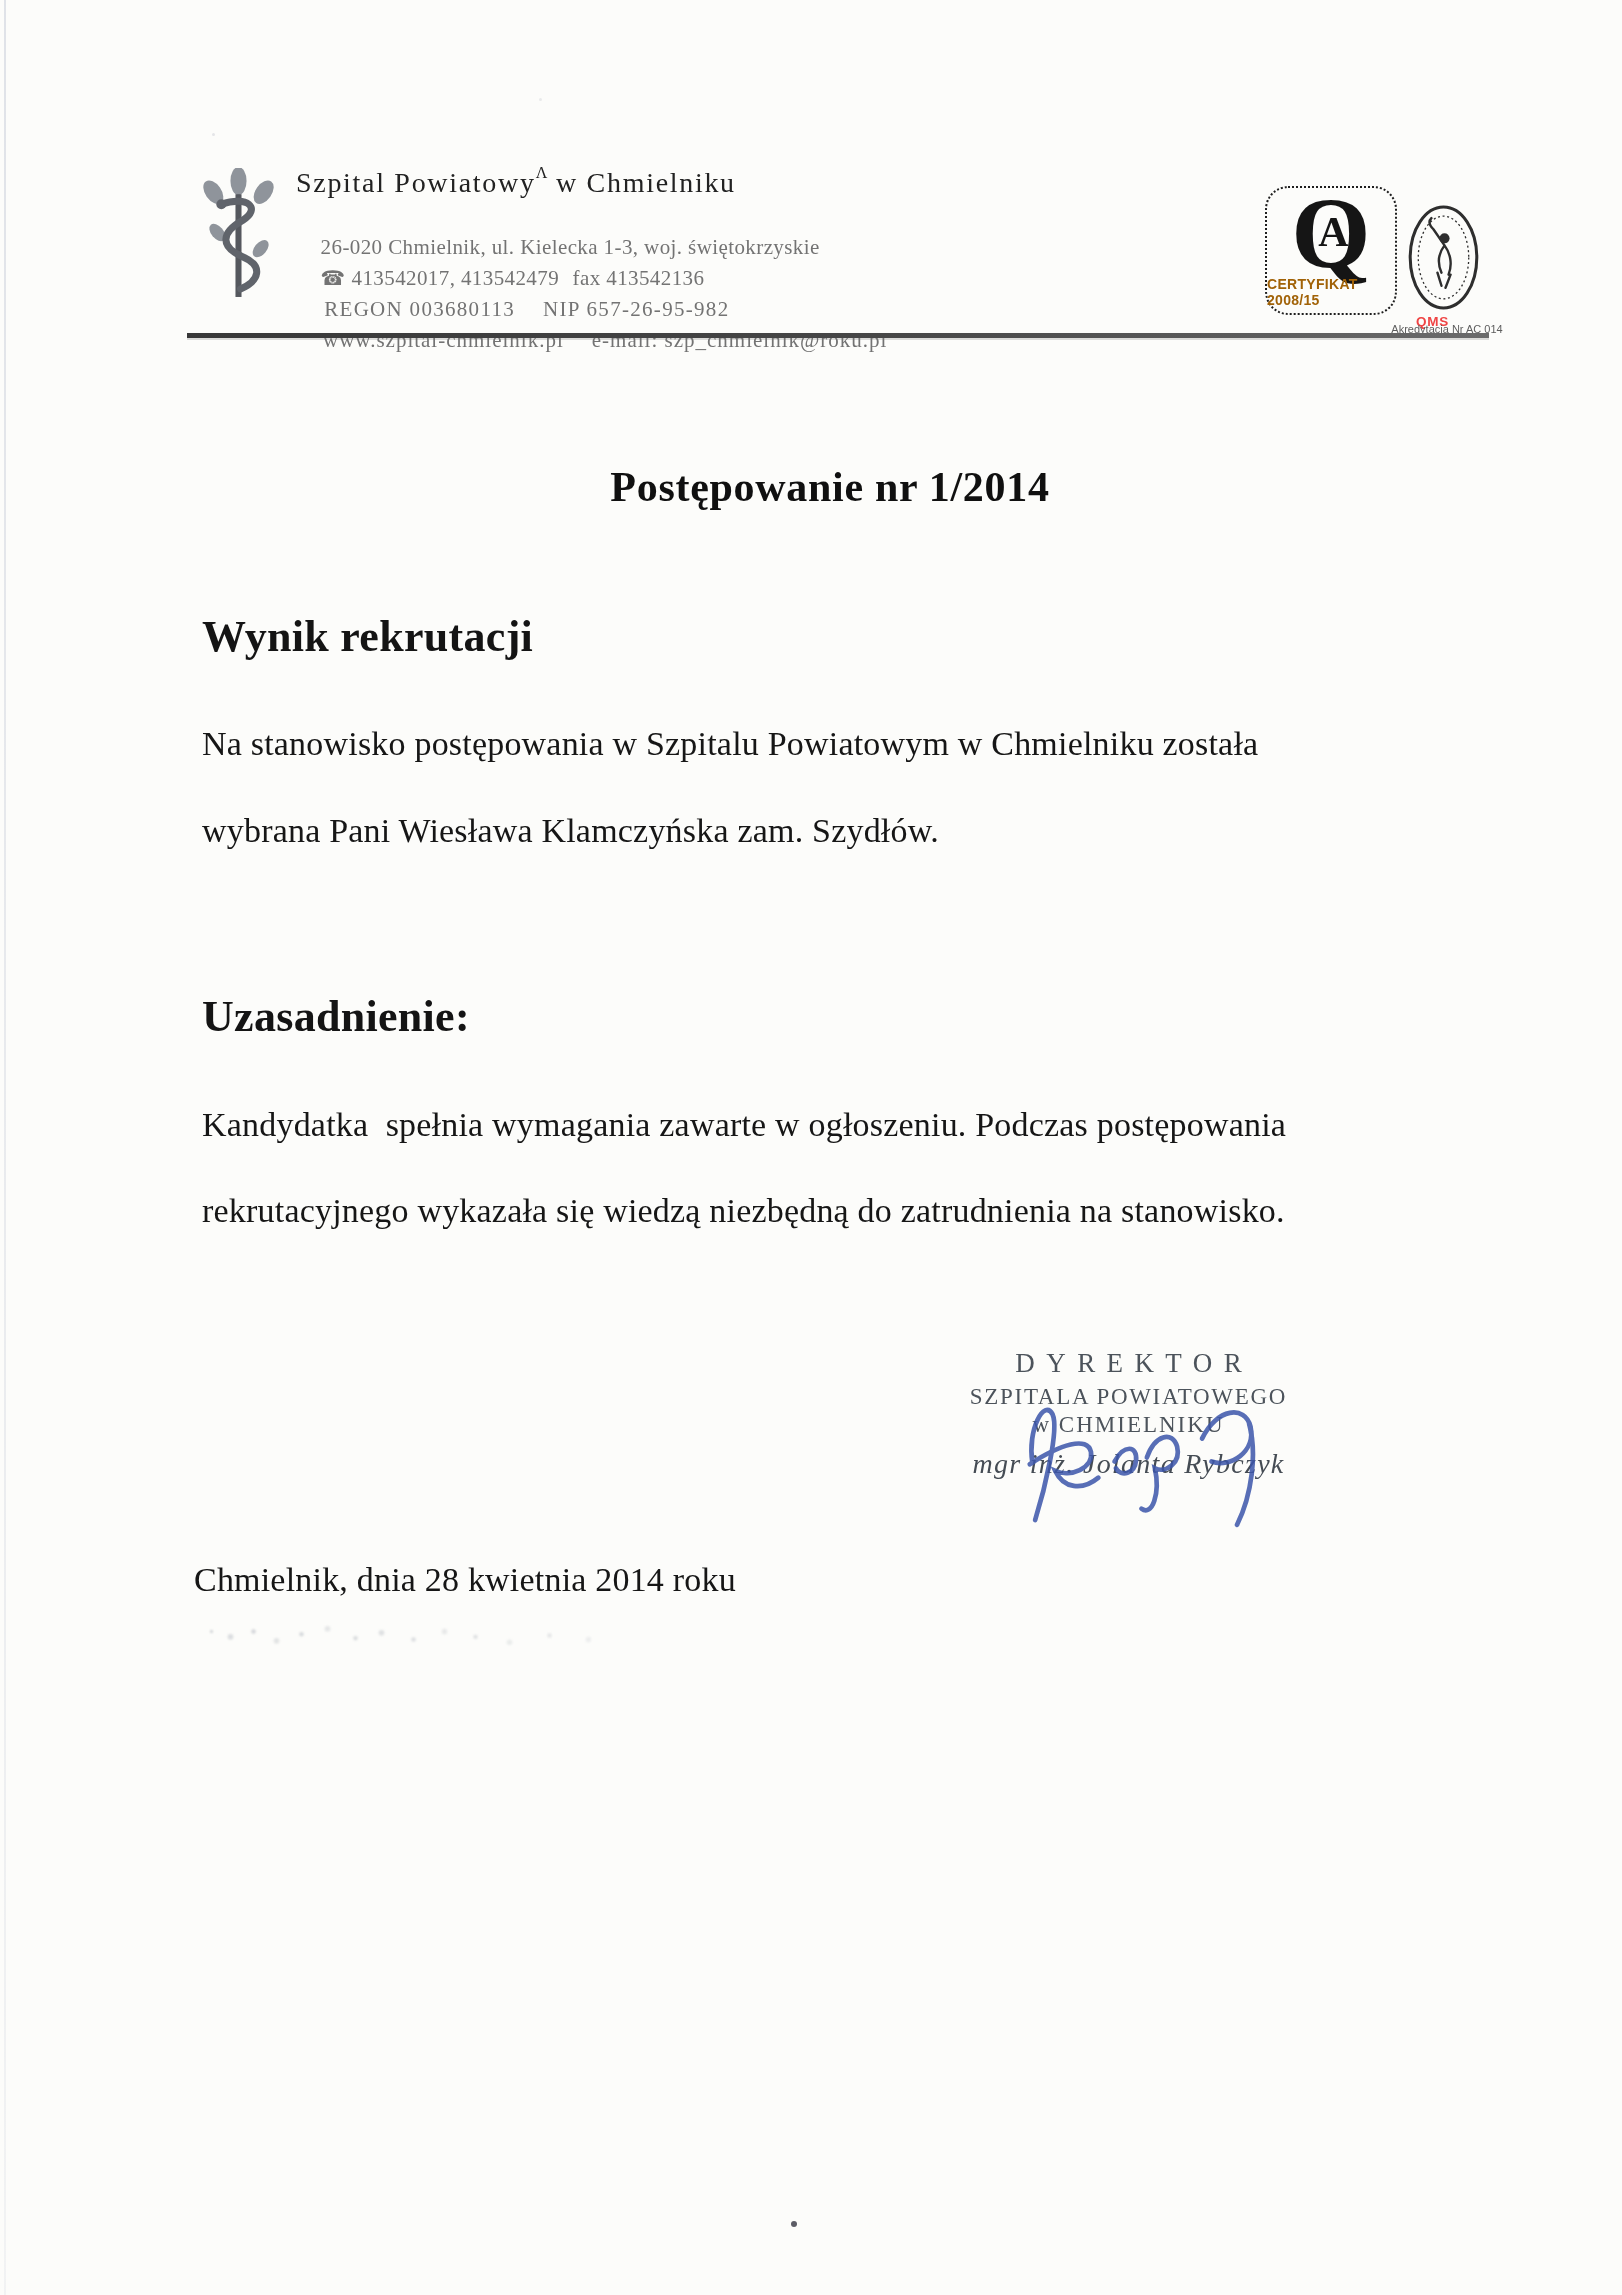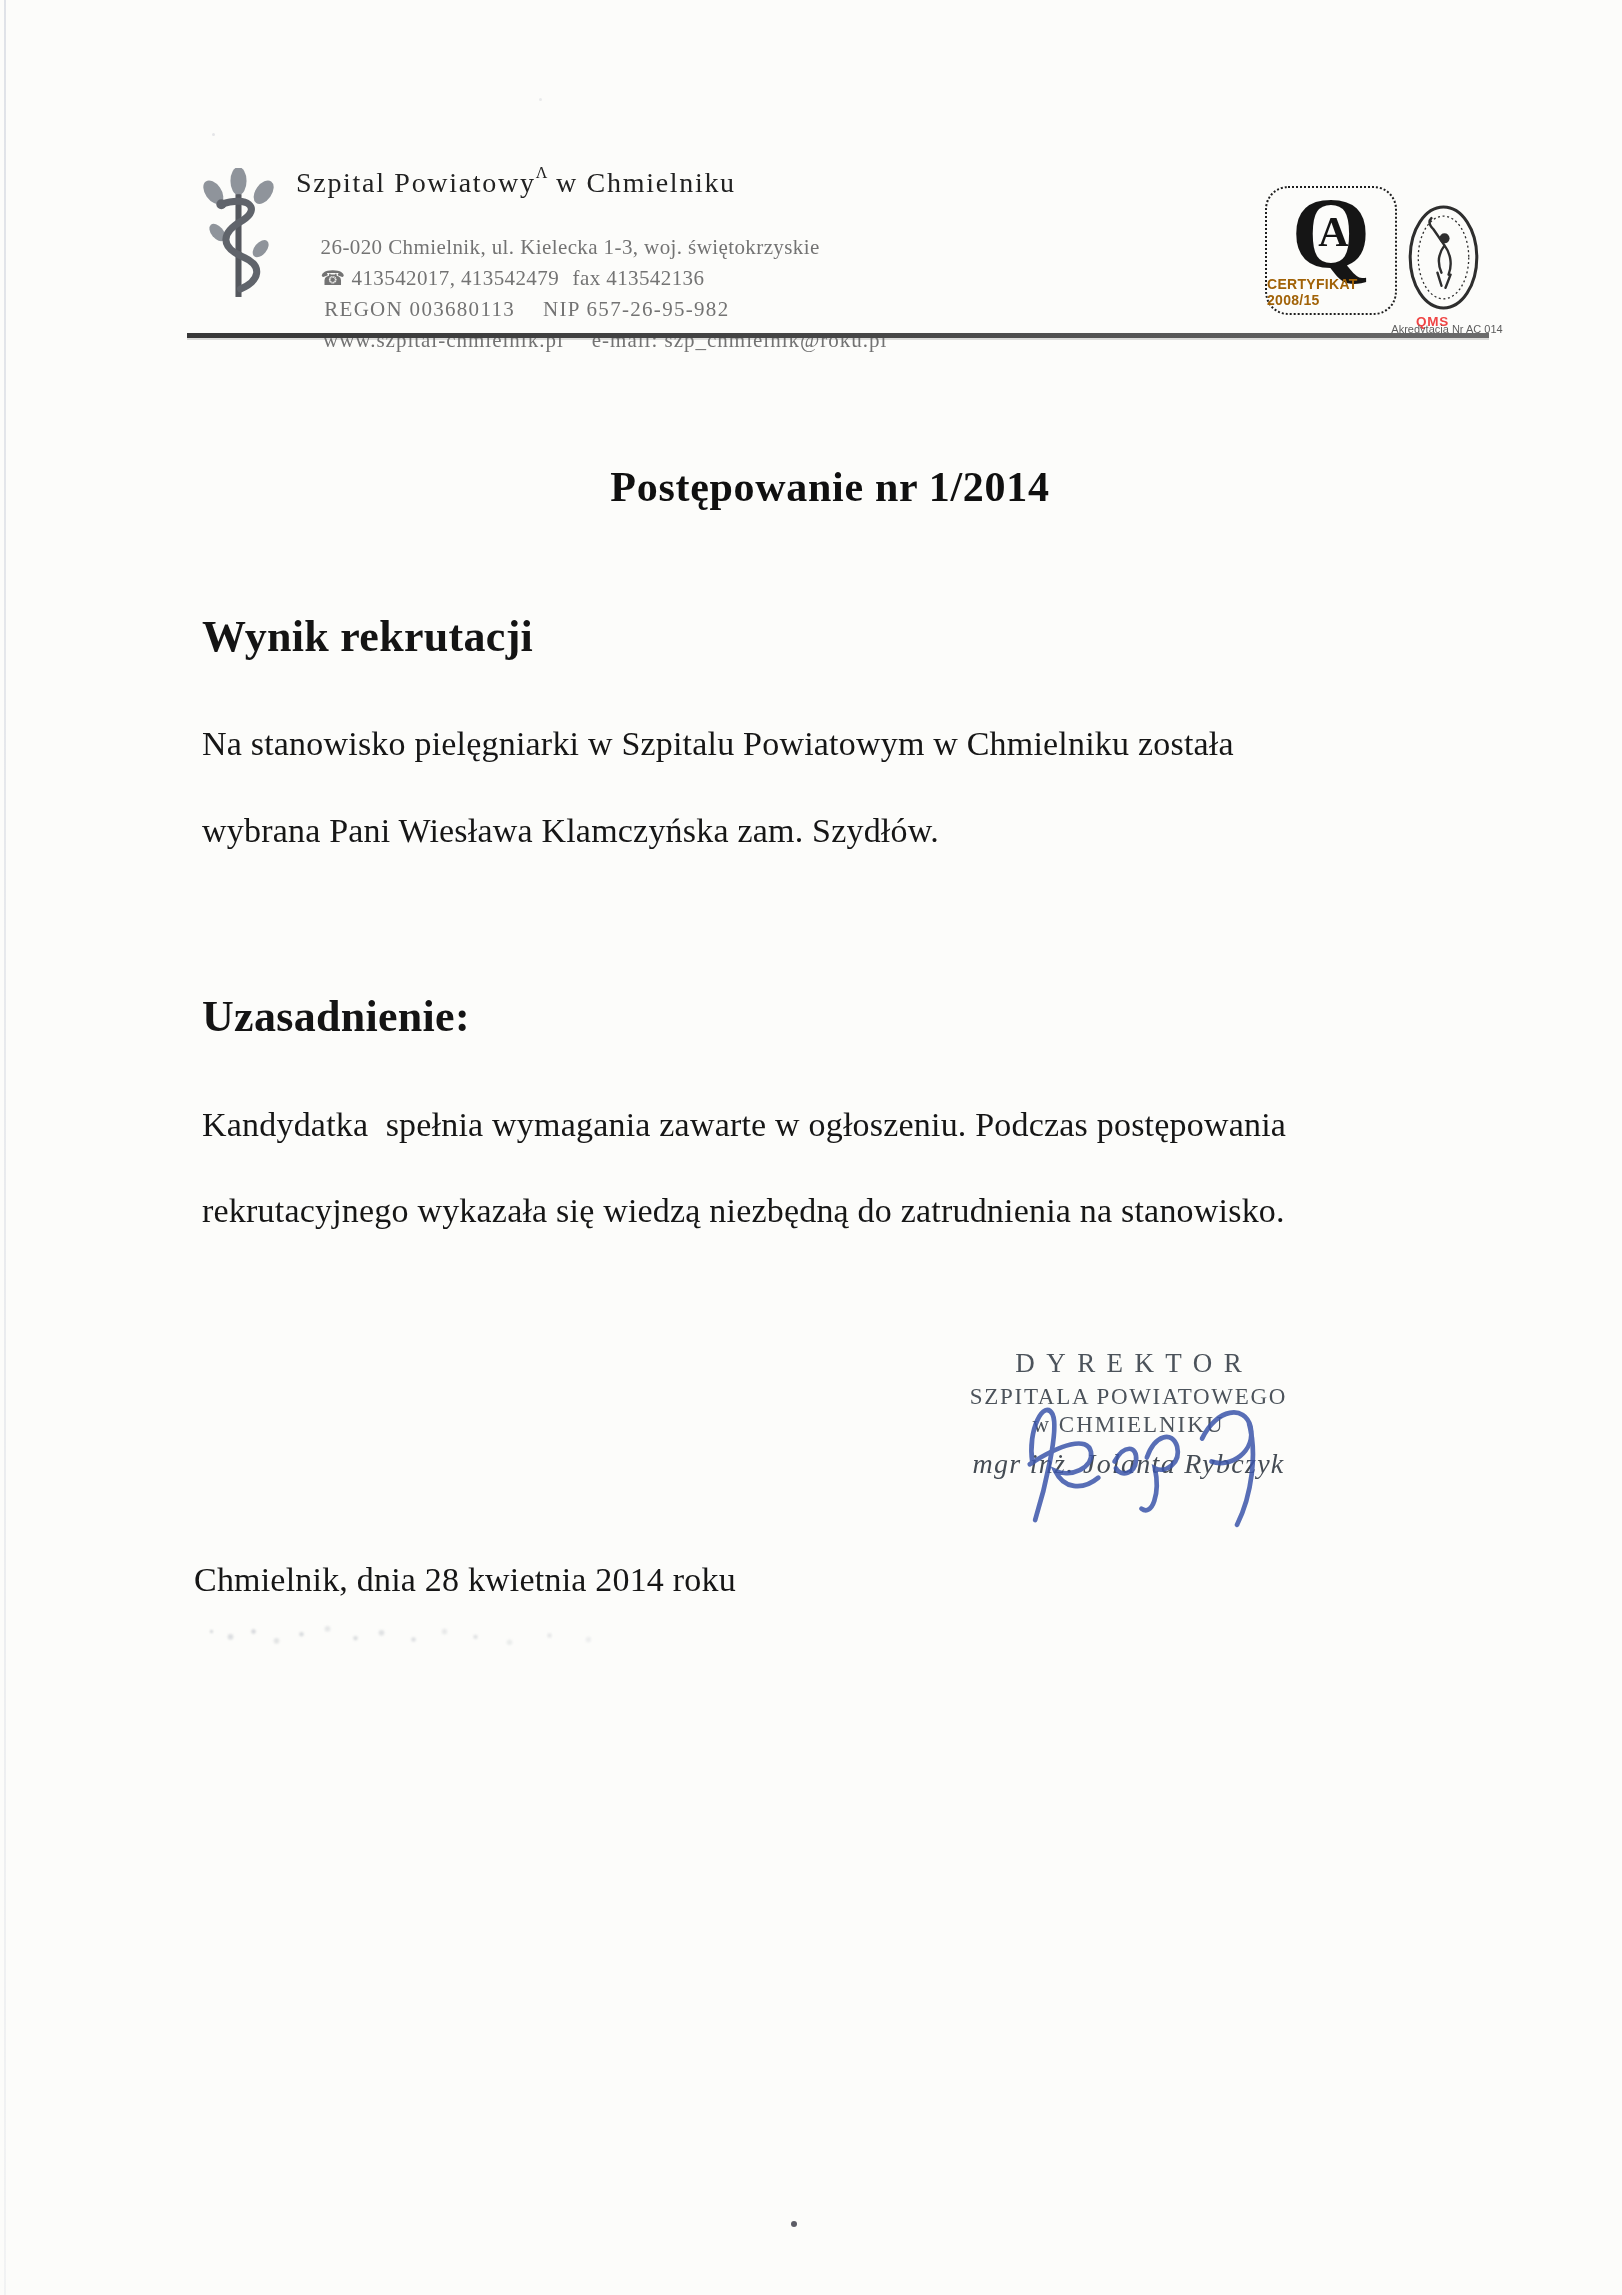--- a/index.html
+++ b/index.html
@@ -175,21 +175,21 @@
   <div class="abs qms" style="top:314px;">QMS</div>
   <div class="abs accr">Akredytacja Nr AC 014</div>
 
   <div class="abs rule"></div>
 </div>
 
 <div class="abs doc-title">Postępowanie nr 1/2014</div>
 
 <div class="abs heading" style="top:611px;">Wynik rekrutacji</div>
 
-<div class="abs docline" style="top:725px;">Na stanowisko pielęgniarki w Szpitalu Powiatowym w Chmielniku została</div>
+<div class="abs docline" style="top:725px;">Na stanowisko postępowania w Szpitalu Powiatowym w Chmielniku została</div>
 <div class="abs docline" style="top:812px;">wybrana Pani Wiesława Klamczyńska zam. Szydłów.</div>
 
 <div class="abs heading" style="top:991px;">Uzasadnienie:</div>
 
 <div class="abs docline" style="top:1106px;">Kandydatka  spełnia wymagania zawarte w ogłoszeniu. Podczas postępowania</div>
 <div class="abs docline" style="top:1192px;">rekrutacyjnego wykazała się wiedzą niezbędną do zatrudnienia na stanowisko.</div>
 
 <div class="abs stamp">
   <div class="s1">DYREKTOR</div>
   <div class="s2">SZPITALA POWIATOWEGO</div>

